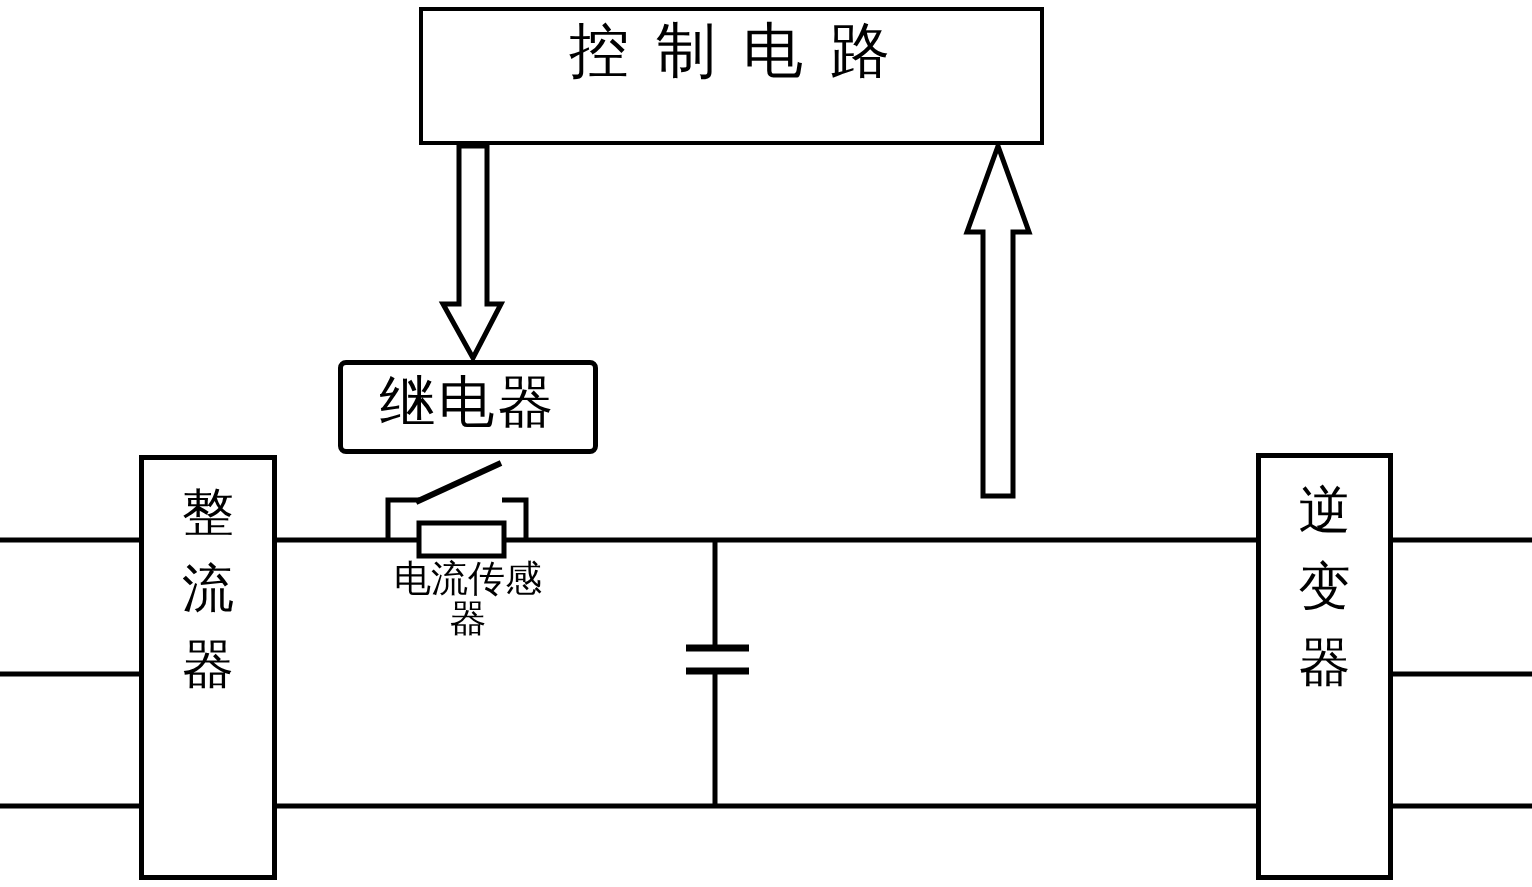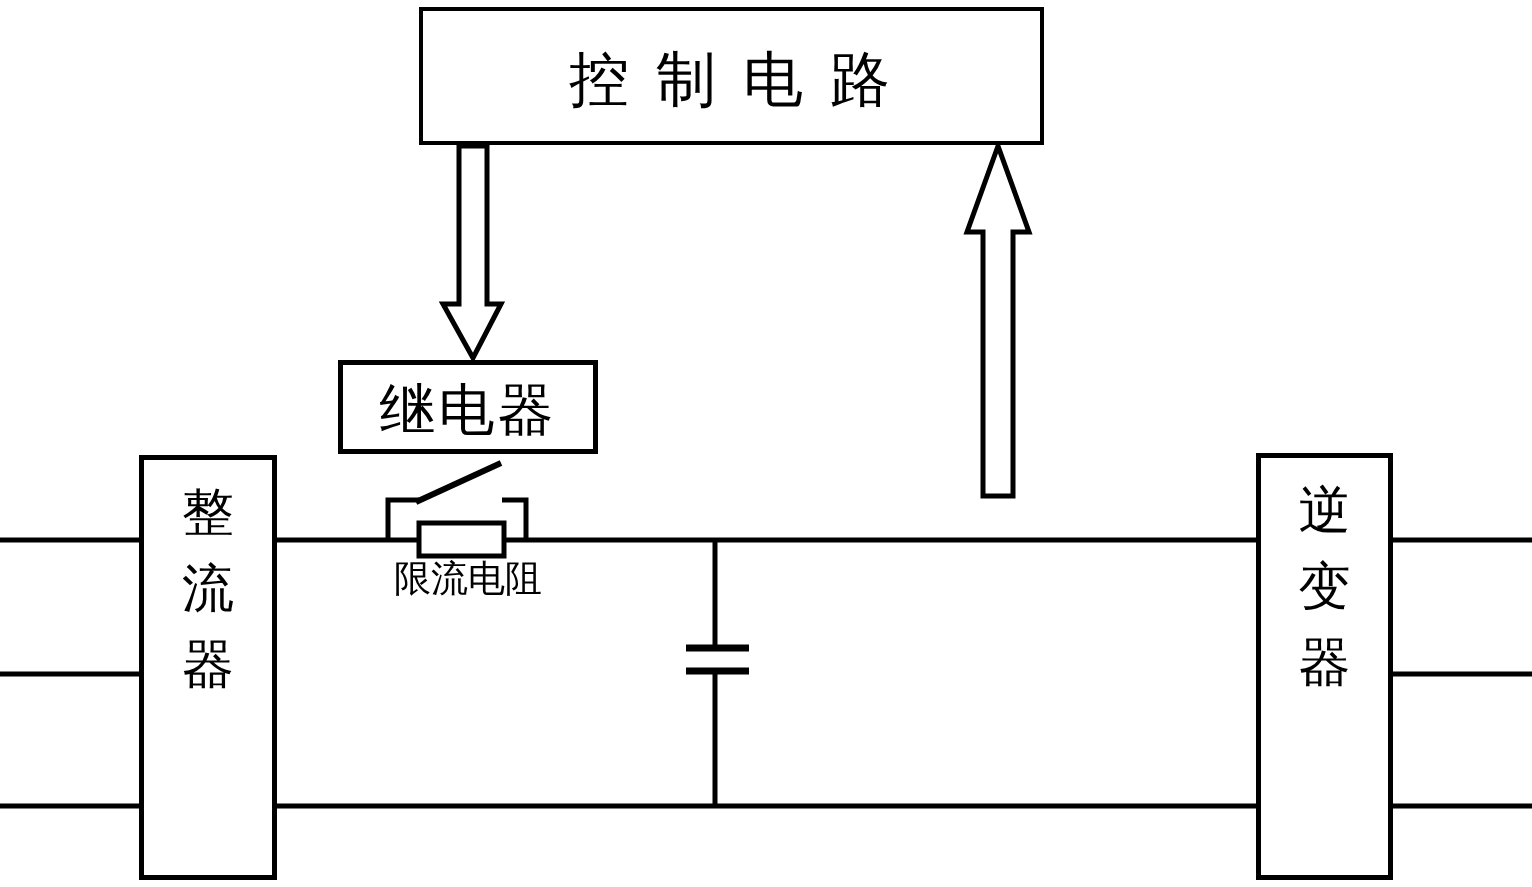--- a/index.html
+++ b/index.html
@@ -23,36 +23,37 @@
     width: 1532px;
     height: 887px;
     z-index: 1;
   }
   .block {
     position: absolute;
     background: #ffffff;
     border: 5px solid #000000;
     box-sizing: border-box;
     display: flex;
-    align-items: flex-end;
+    align-items: flex-start;
     justify-content: center;
     z-index: 2;
     text-align: center;
   }
   .block-control {
     left: 419px; top: 7px; width: 625px; height: 138px;
     border-width: 4px;
     font-size: 60px;
     letter-spacing: 4px;
     padding-bottom: 20px;
   }
   .block-relay {
     left: 338px; top: 360px; width: 260px; height: 94px;
     font-size: 56px;
     letter-spacing: 3px;
+    border-radius: 8px;
   }
   .block-rectifier {
     left: 139px; top: 455px; width: 138px; height: 425px;
     align-items: flex-start;
   }
   .block-inverter {
     left: 1256px; top: 453px; width: 137px; height: 427px;
     align-items: flex-start;
   }
   .vlabel {
@@ -123,15 +124,15 @@
 
   <div class="block block-inverter">
     <span class="vlabel">逆变器</span>
   </div>
 
   <div class="block block-rectifier">
     <span class="vlabel">整流器</span>
   </div>
 
 
-  <div class="free-label label-resistor">限流电阻</div>
+  <div class="free-label label-resistor">电流传感器</div>
 
 </div>
 
 </body></html>

